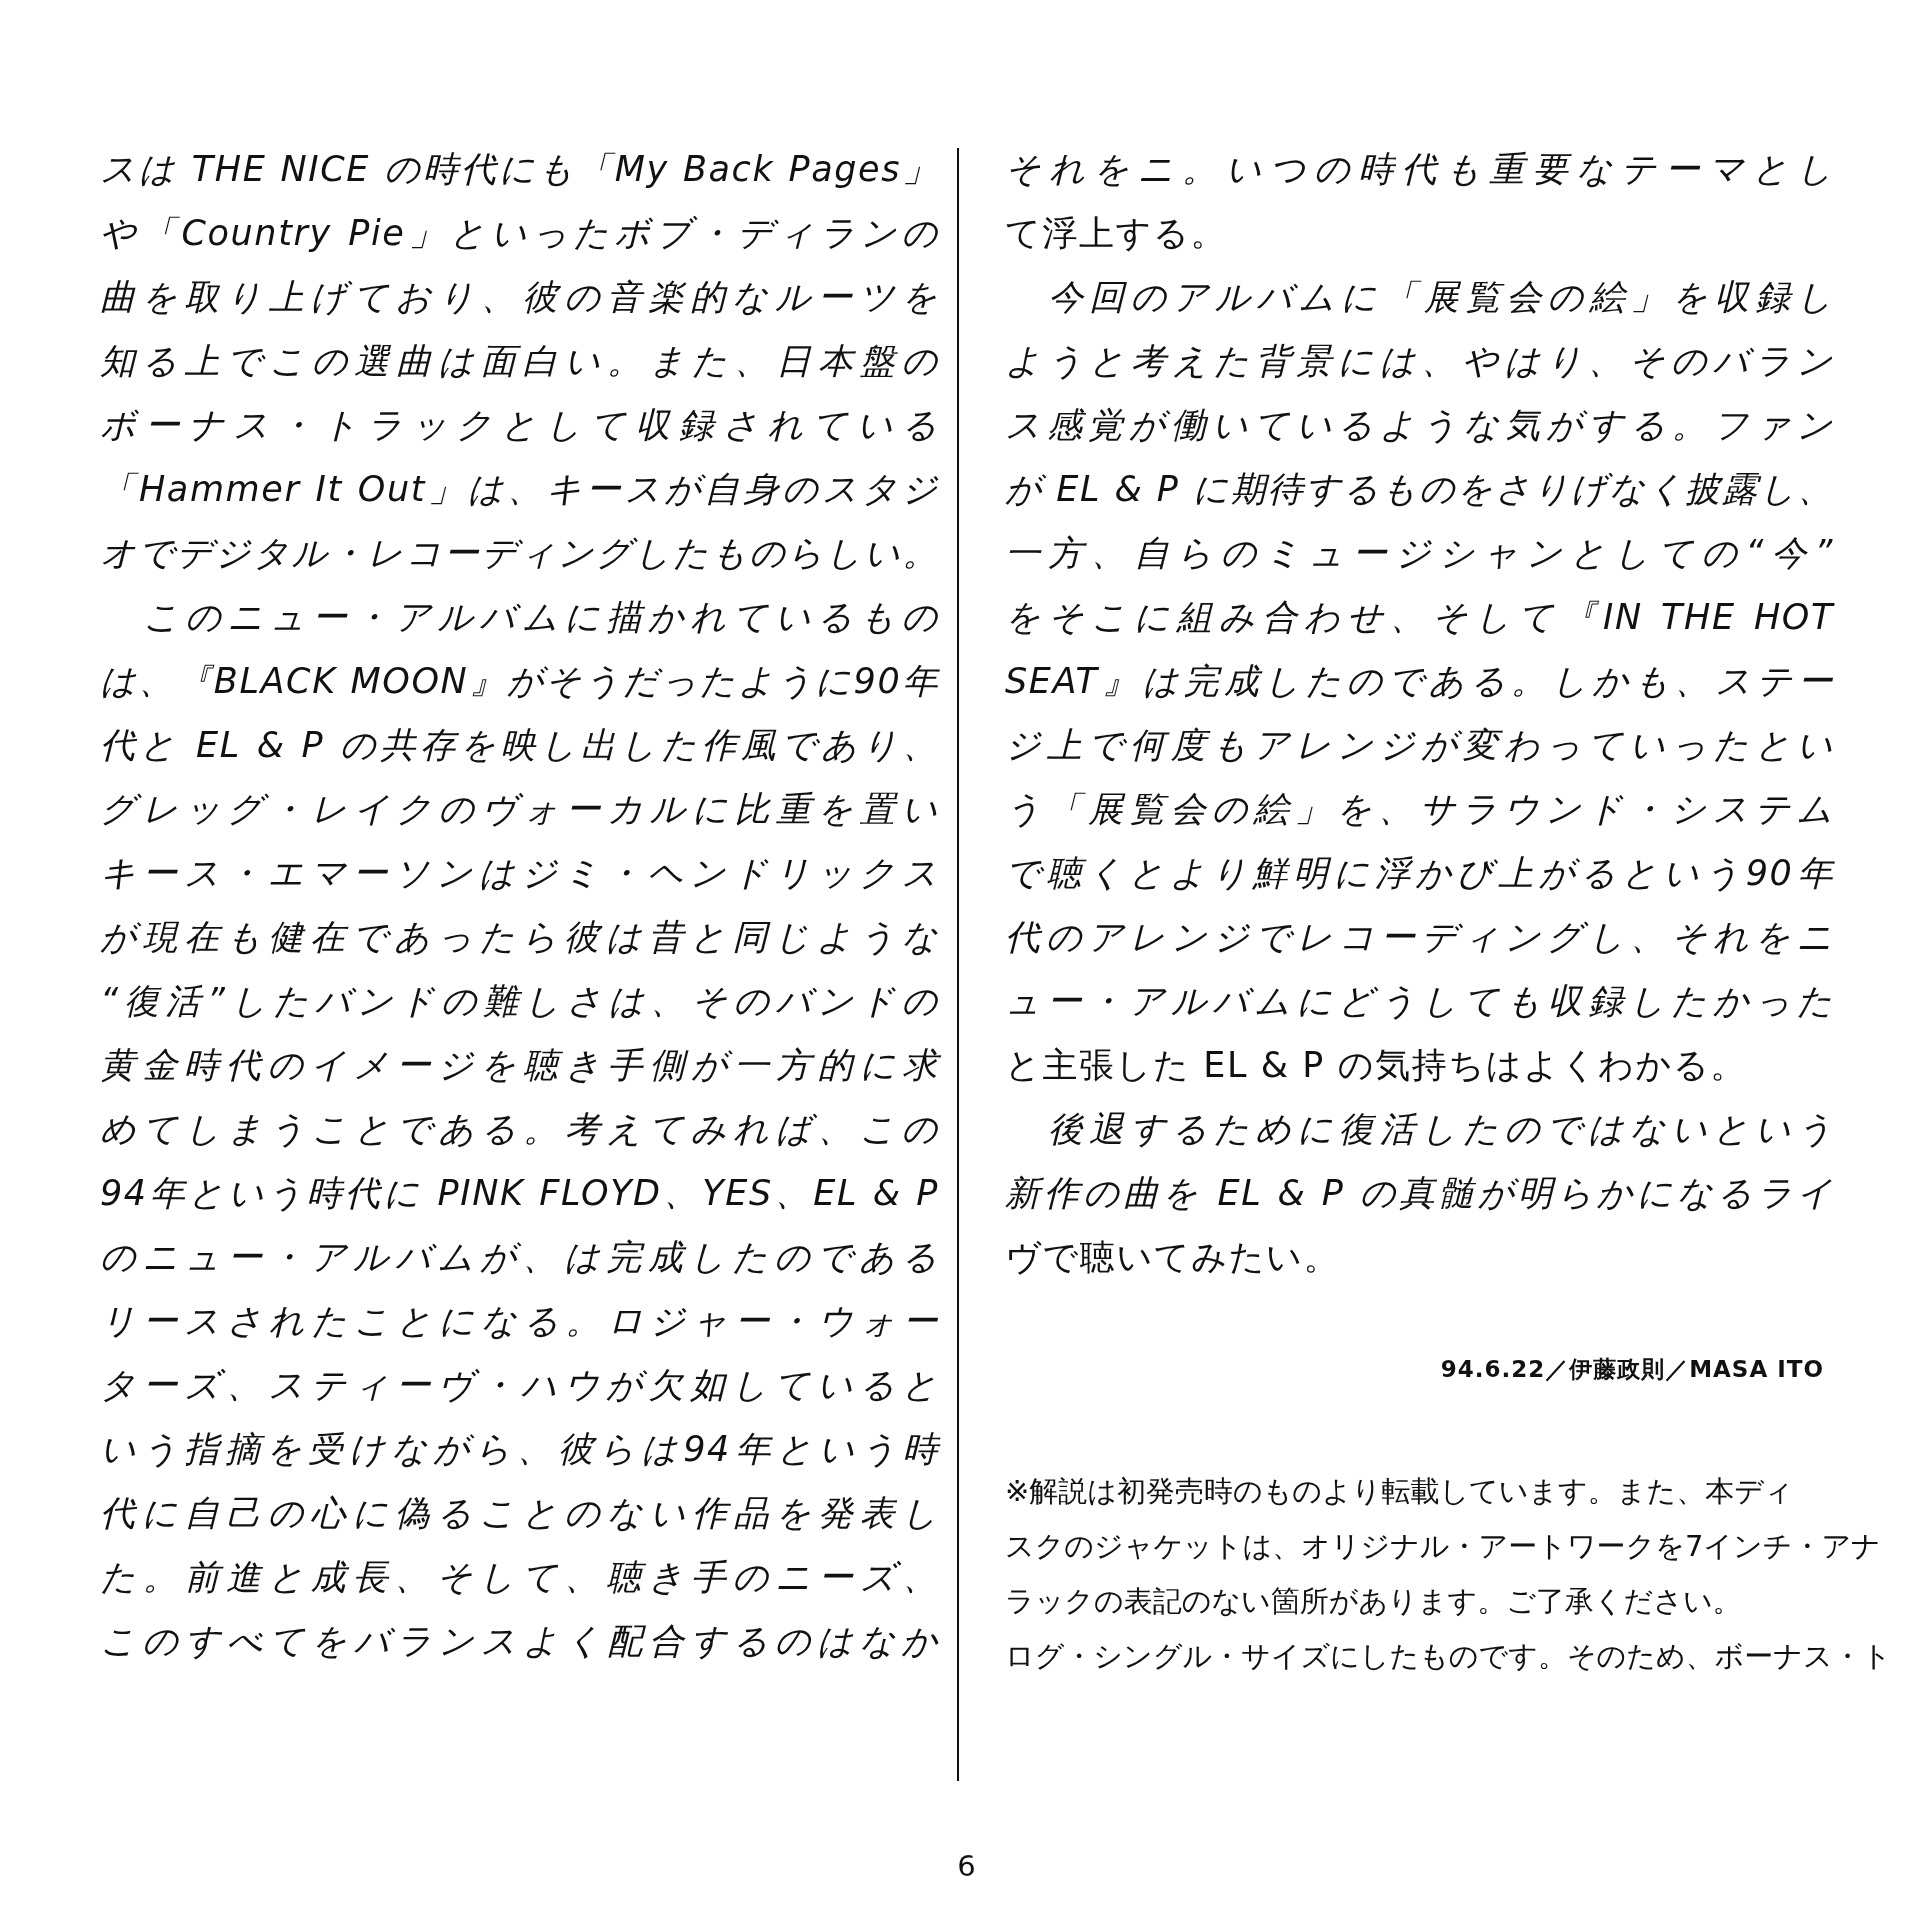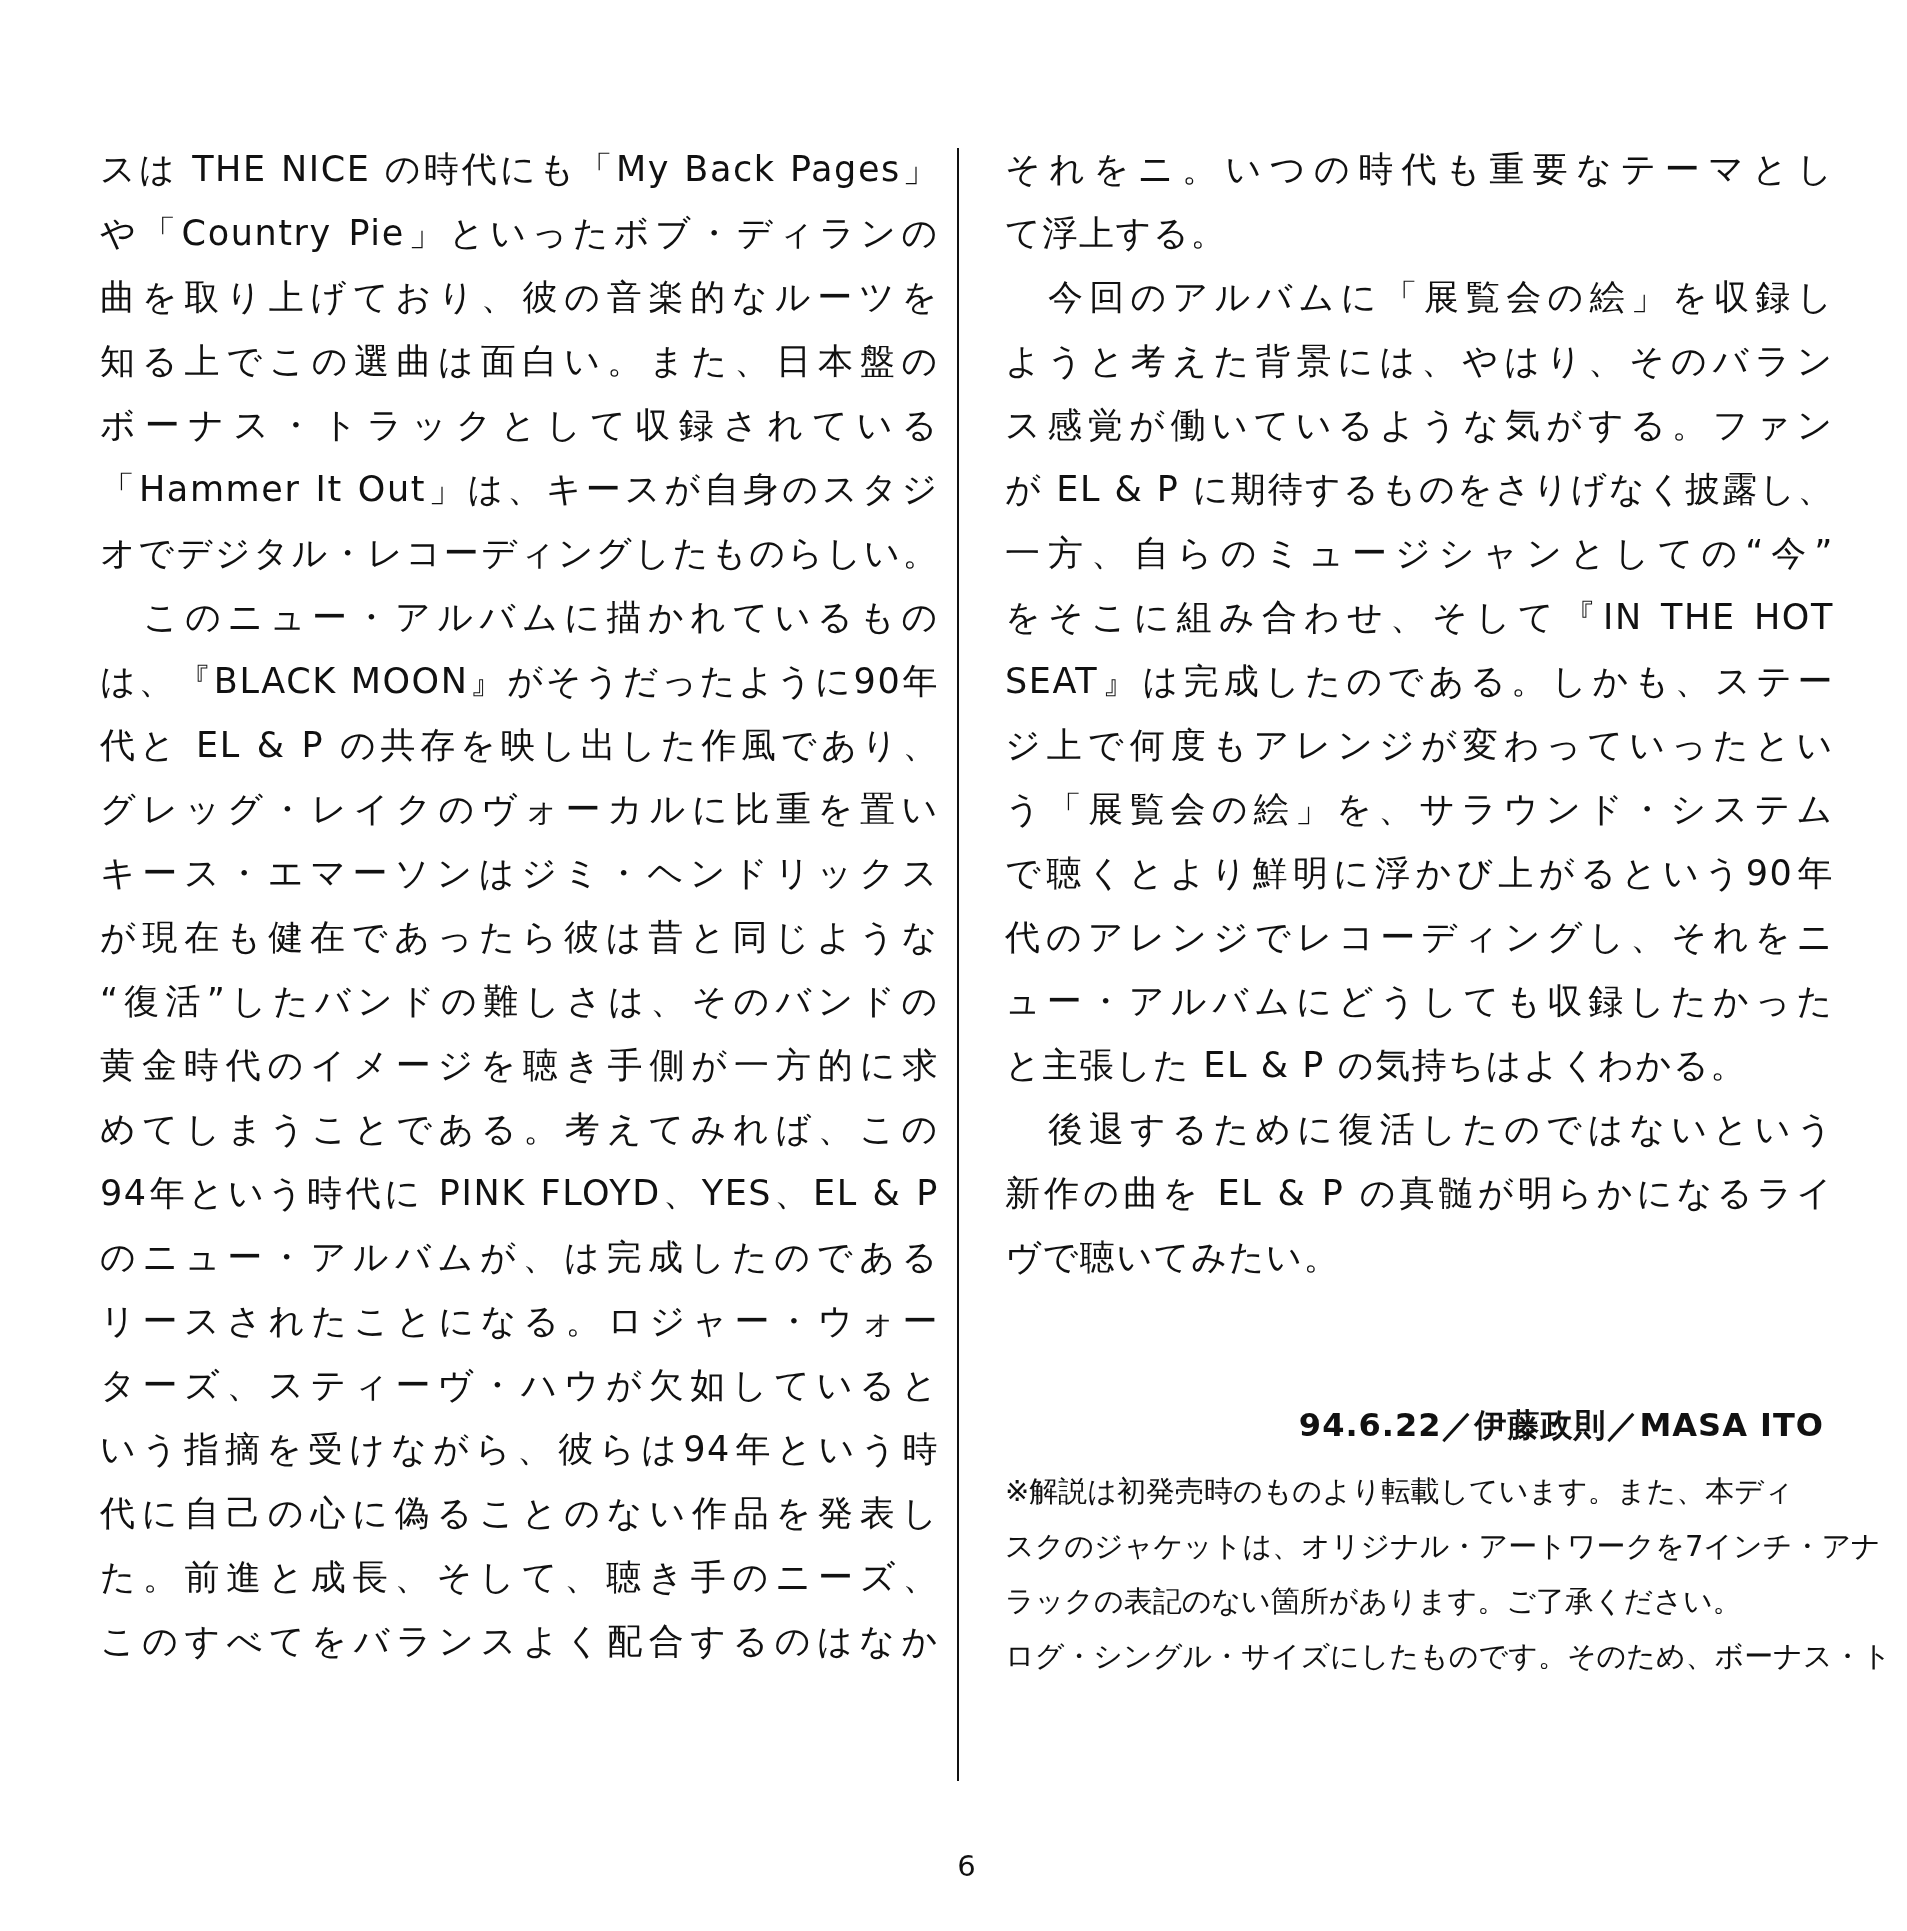--- a/index.html
+++ b/index.html
@@ -27,35 +27,36 @@
     height: 64px;
     line-height: 64px;
     font-size: 35px;
     white-space: nowrap;
     letter-spacing: 1.6px;
     overflow: visible;
   }
   .line.justify {
     text-align: justify;
     text-align-last: justify;
+    font-style: italic;
   }
   .line.indent { padding-left: 43px; }
   .divider {
     position: absolute;
     left: 957px;
     top: 148px;
     width: 2px;
     height: 1633px;
     background: #111111;
   }
   .signature {
     position: absolute;
     right: 84px;
-    top: 1400px;
-    font-size: 32px;
+    top: 1344px;
+    font-size: 23px;
     line-height: 51px;
     font-weight: bold;
     letter-spacing: 1px;
     white-space: nowrap;
   }
   .note {
     position: absolute;
     left: 1005px;
     top: 1464px;
     width: 878px;

